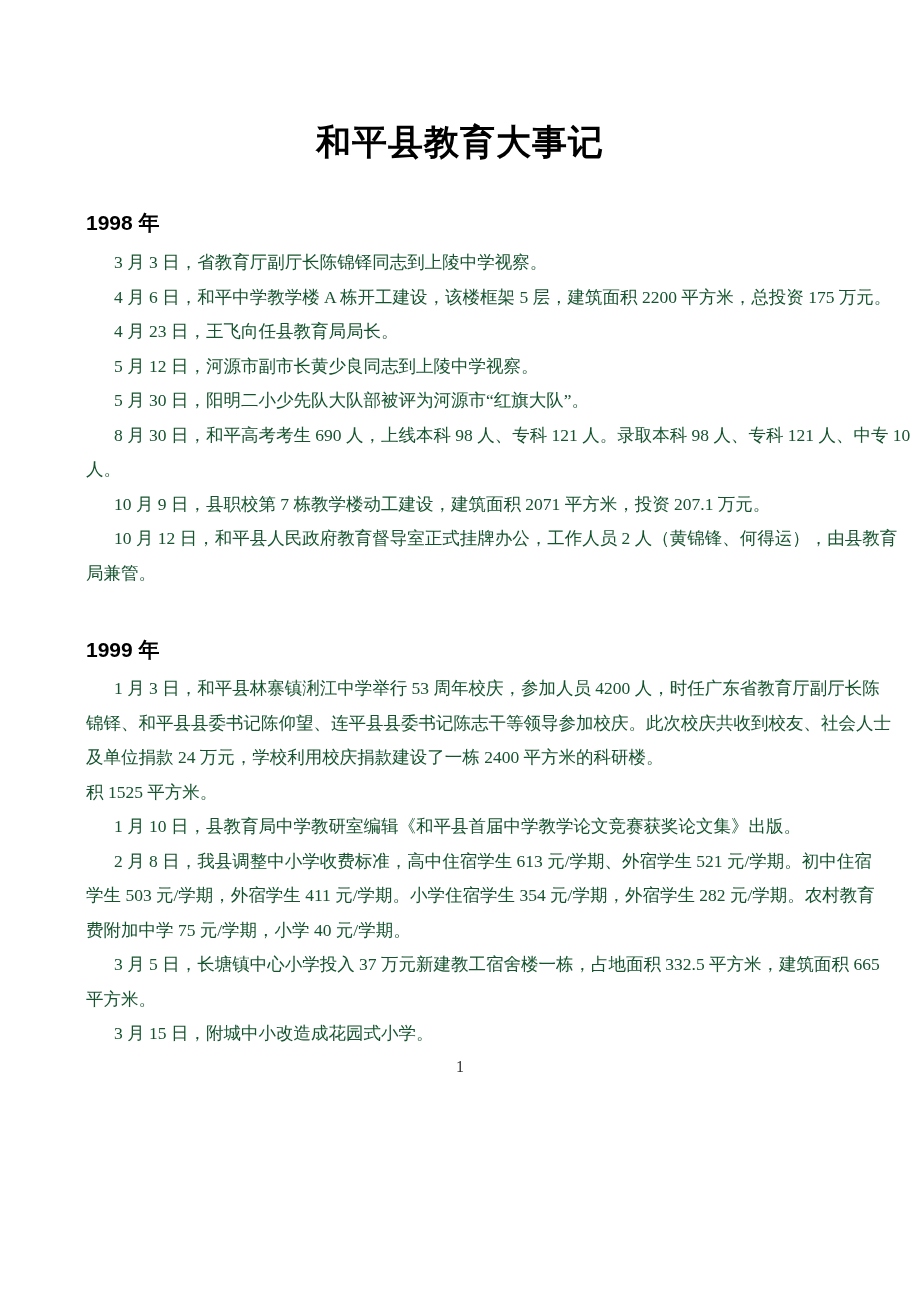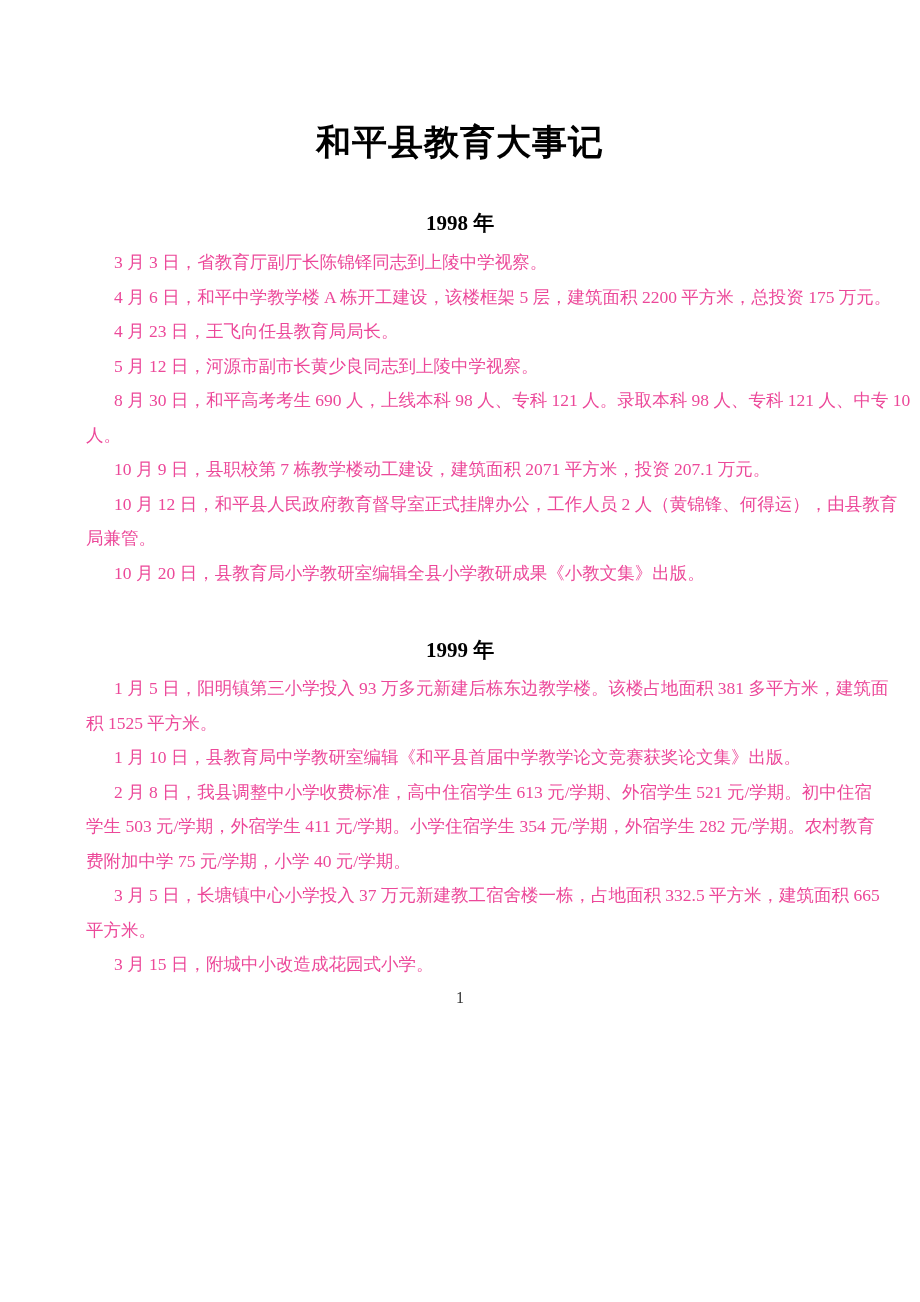--- a/index.html
+++ b/index.html
@@ -19,34 +19,33 @@
     padding-top: 122px;
     text-align: center;
     font-family: "Liberation Sans", "DejaVu Sans", sans-serif;
     font-weight: bold;
     font-size: 35px;
     line-height: 40px;
     color: #000000;
     letter-spacing: 1px;
   }
   .year-heading {
-    font-family: Liberation Serif, serif;
+    font-family: Liberation Sans, sans-serif;
     font-weight: bold;
     font-size: 21px;
     line-height: 26px;
     color: #000000;
-    text-align: center;
   }
   .s1998 .year-heading { margin-top: 48px; margin-bottom: 9px; }
   .s1999 .year-heading { margin-top: 47px; margin-bottom: 8px; }
   .line {
     font-size: 17.5px;
     line-height: 34.5px;
     white-space: nowrap;
-    color: #ec4899;
+    color: #14532d;
   }
   .fl { text-indent: 28px; }        
   .jf {                              
     text-align: justify;
     text-align-last: justify;
   }
   .page-number {
     margin-top: 6px;
     text-align: center;
     font-size: 16px;
@@ -71,40 +70,44 @@
       <div class="entry">
         <div class="line fl">4 月 6 日，和平中学教学楼 A 栋开工建设，该楼框架 5 层，建筑面积 2200 平方米，总投资 175 万元。</div>
       </div>
       <div class="entry">
         <div class="line fl">4 月 23 日，王飞向任县教育局局长。</div>
       </div>
       <div class="entry">
         <div class="line fl">5 月 12 日，河源市副市长黄少良同志到上陵中学视察。</div>
       </div>
       <div class="entry">
+        <div class="line fl">5 月 30 日，阳明二小少先队大队部被评为河源市“红旗大队”。</div>
+      </div>
+      <div class="entry">
         <div class="line fl jf">8 月 30 日，和平高考考生 690 人，上线本科 98 人、专科 121 人。录取本科 98 人、专科 121 人、中专 10</div>
         <div class="line">人。</div>
       </div>
       <div class="entry">
         <div class="line fl">10 月 9 日，县职校第 7 栋教学楼动工建设，建筑面积 2071 平方米，投资 207.1 万元。</div>
       </div>
       <div class="entry">
         <div class="line fl jf">10 月 12 日，和平县人民政府教育督导室正式挂牌办公，工作人员 2 人（黄锦锋、何得运），由县教育</div>
         <div class="line">局兼管。</div>
       </div>
-      <div class="entry">
-        <div class="line fl">10 月 20 日，县教育局小学教研室编辑全县小学教研成果《小教文集》出版。</div>
-      </div>
     </section>
 
     <section class="s1999">
       <h2 class="year-heading">1999 年</h2>
 
       <div class="entry">
-        <div class="line fl jf">1 月 5 日，阳明镇第三小学投入 93 万多元新建后栋东边教学楼。该楼占地面积 381 多平方米，建筑面</div>
+        <div class="line fl jf">1 月 3 日，和平县林寨镇浰江中学举行 53 周年校庆，参加人员 4200 人，时任广东省教育厅副厅长陈</div>
+        <div class="line jf">锦铎、和平县县委书记陈仰望、连平县县委书记陈志干等领导参加校庆。此次校庆共收到校友、社会人士</div>
+        <div class="line">及单位捐款 24 万元，学校利用校庆捐款建设了一栋 2400 平方米的科研楼。</div>
+      </div>
+      <div class="entry">
         <div class="line">积 1525 平方米。</div>
       </div>
       <div class="entry">
         <div class="line fl">1 月 10 日，县教育局中学教研室编辑《和平县首届中学教学论文竞赛获奖论文集》出版。</div>
       </div>
       <div class="entry">
         <div class="line fl jf">2 月 8 日，我县调整中小学收费标准，高中住宿学生 613 元/学期、外宿学生 521 元/学期。初中住宿</div>
         <div class="line jf">学生 503 元/学期，外宿学生 411 元/学期。小学住宿学生 354 元/学期，外宿学生 282 元/学期。农村教育</div>
         <div class="line">费附加中学 75 元/学期，小学 40 元/学期。</div>
       </div>

